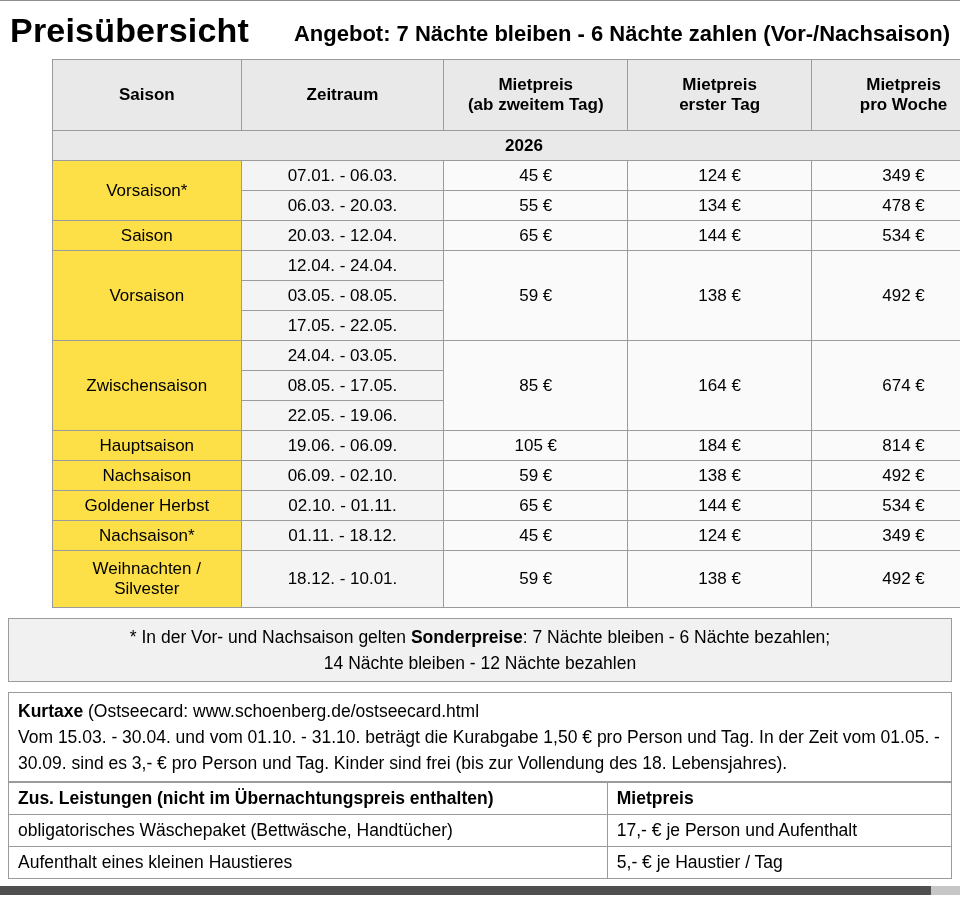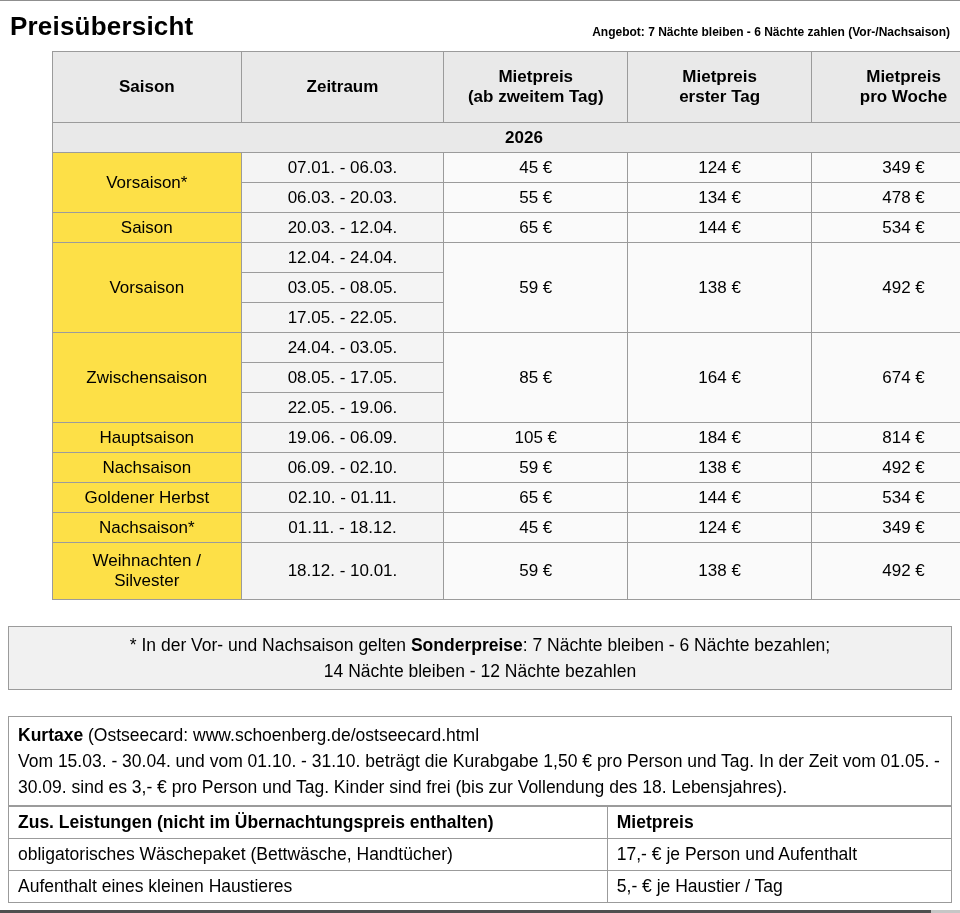--- a/index.html
+++ b/index.html
@@ -10,22 +10,22 @@
     -webkit-font-smoothing:antialiased;
   }
   .topline{border-top:1px solid #8f8f8f;width:100%;height:0;}
   .page{padding:0 8px;}
 
   
   .header-bar{
     display:flex;align-items:flex-end;justify-content:space-between;
     padding:10px 2px 9px 2px;
   }
-  .page-title{font-size:26px;font-weight:bold;letter-spacing:0.2px;}
-  .offer-text{font-size:12px;font-weight:bold;padding-bottom:3px;}
+  .page-title{font-size:34px;font-weight:bold;letter-spacing:0.2px;}
+  .offer-text{font-size:22px;font-weight:bold;padding-bottom:3px;}
 
   
   table.price{border-collapse:collapse;width:100%;table-layout:fixed;margin-left:44px;}
   table.price th,table.price td{
     border:1px solid #9b9b9b;
     font-size:17px;
     text-align:center;
     vertical-align:middle;
     padding:1px 6px;
   }
@@ -39,21 +39,21 @@
   td.season{background:#fde047;}
   td.period{background:#f4f4f4;}
   td.price-val{background:#fafafa;}
   tbody.rows td{height:27px;text-align:center;}
   tr.tall td{height:54px;}
   .pre{white-space:pre-line;}
 
   
   .box{
     border:1px solid #9b9b9b;
-    margin-top:26px;
+    margin-top:10px;
     font-size:17.5px;
     line-height:26px;
     padding:5px 9px;
   }
   .footnote-box{text-align:center;background:#f1f1f1;}
   .kurtaxe-box{background:#ffffff;text-align:left;}
   .b{font-weight:bold;}
 
   
   table.services{border-collapse:collapse;width:100%;margin-top:0;table-layout:fixed;}

